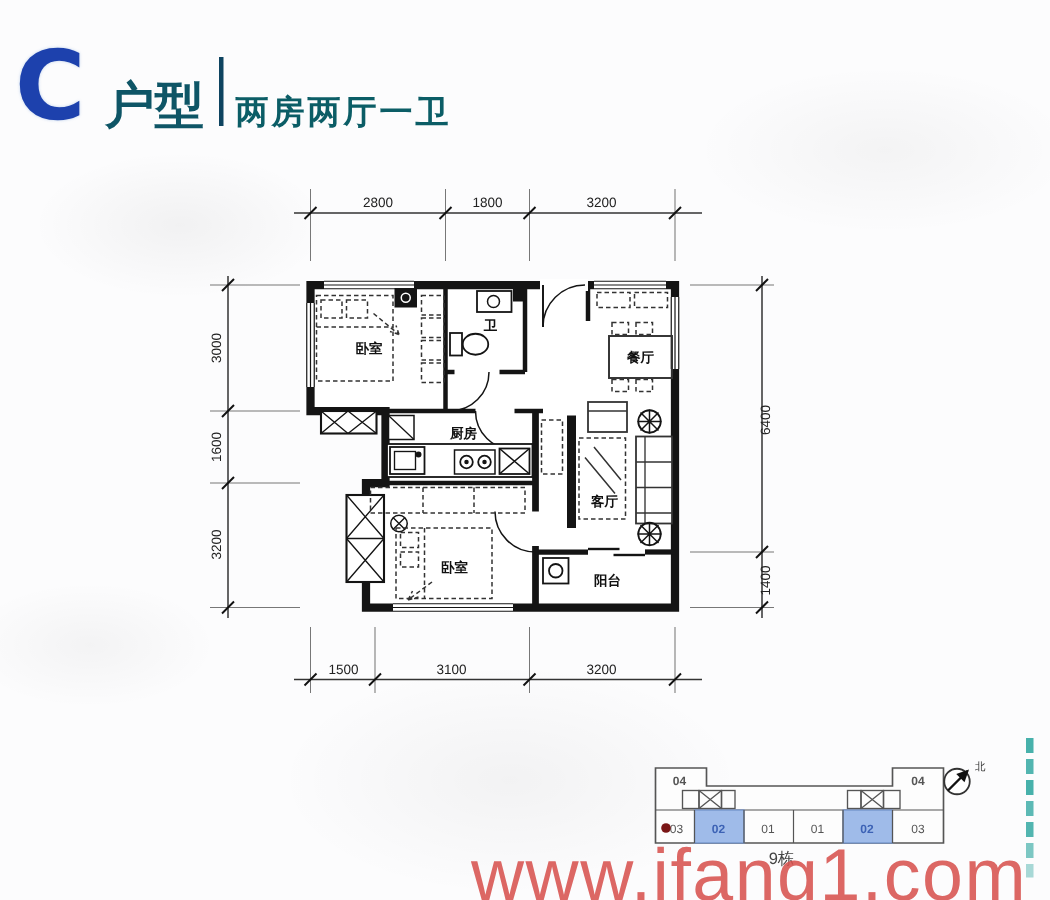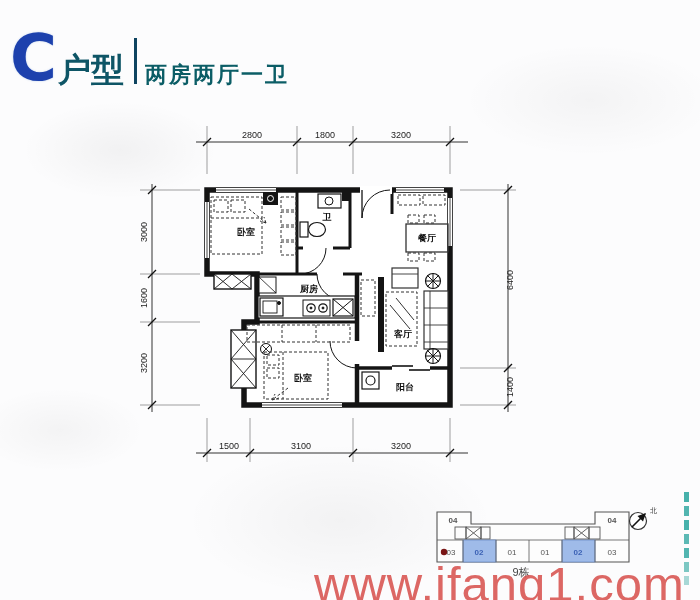--- a/index.html
+++ b/index.html
@@ -13,21 +13,21 @@
       radial-gradient(120px 60px at 60px 430px, rgba(0,0,0,.035), transparent 70%),
       #fcfcfd;
   }
   .hdr{position:absolute;left:10px;top:18px;height:70px;display:flex;align-items:flex-end;}
   .hdr .big-c{
     font-family:"DejaVu Sans",sans-serif;font-weight:bold;
     font-size:64px;line-height:.92;color:#1d41ad;letter-spacing:-2px;
     text-shadow:0 0 2px rgba(60,120,200,.35);
   }
   .hdr .suffix{
-    font-size:33px;font-weight:bold;color:#0e5566;margin-left:3px;line-height:1.05;
+    font-size:33px;font-weight:bold;color:#0e5566;margin-left:15px;line-height:1.05;
   }
   .hdr .vbar{width:3px;height:46px;background:#0e4460;margin:0 8px 4px 10px;}
   .hdr .titles{display:flex;flex-direction:column;justify-content:flex-start;padding-bottom:2px;}
   .hdr .t1{font-size:22px;font-weight:bold;color:#0b5d66;letter-spacing:2px;line-height:1.05;}
   .hdr .t2{font-size:15px;font-weight:bold;color:#0b5d66;letter-spacing:1px;margin-top:3px;}
   .hdr .t2 sup{font-size:9px;}
   svg{position:absolute;left:0;top:0;}
   .watermark{
     position:absolute;left:314px;top:556px;
     font-size:49px;color:#d85350;opacity:.88;letter-spacing:1px;white-space:nowrap;

